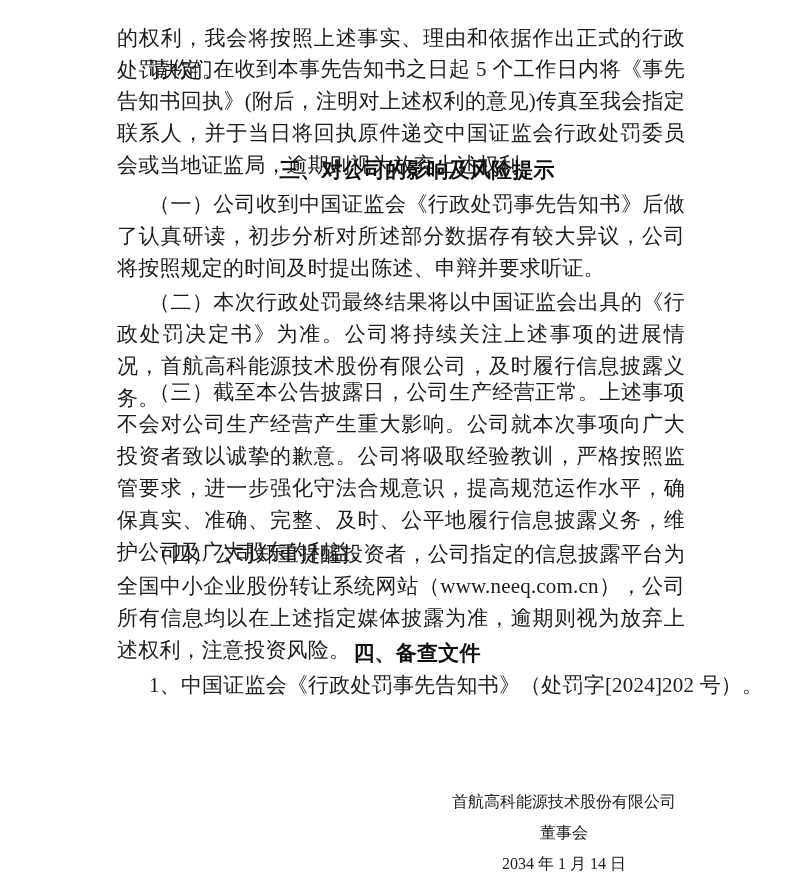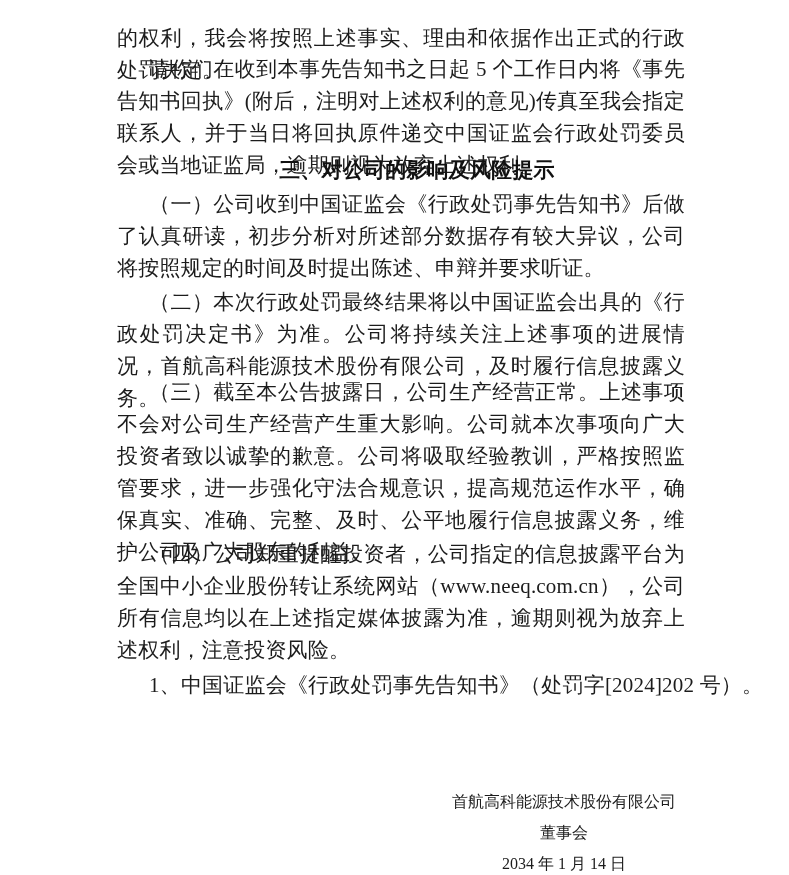--- a/index.html
+++ b/index.html
@@ -64,20 +64,21 @@
   <p class="block indent heading" style="top:150px;">三、对公司的影响及风险提示</p>
 
   <p class="block indent" style="top:184px;">（一）公司收到中国证监会《行政处罚事先告知书》后做了认真研读，初步分析对所述部分数据存有较大异议，公司将按照规定的时间及时提出陈述、申辩并要求听证。</p>
 
   <p class="block indent" style="top:282px;">（二）本次行政处罚最终结果将以中国证监会出具的《行政处罚决定书》为准。公司将持续关注上述事项的进展情况，首航高科能源技术股份有限公司，及时履行信息披露义务。</p>
 
   <p class="block indent" style="top:372px;">（三）截至本公告披露日，公司生产经营正常。上述事项不会对公司生产经营产生重大影响。公司就本次事项向广大投资者致以诚挚的歉意。公司将吸取经验教训，严格按照监管要求，进一步强化守法合规意识，提高规范运作水平，确保真实、准确、完整、及时、公平地履行信息披露义务，维护公司及广大股东的利益。</p>
 
   <p class="block indent" style="top:534px;">（四）公司郑重提醒投资者，公司指定的信息披露平台为全国中小企业股份转让系统网站（www.neeq.com.cn），公司所有信息均以在上述指定媒体披露为准，逾期则视为放弃上述权利，注意投资风险。</p>
 
+  <p class="block indent heading" style="top:633px;">四、备查文件</p>
 
   <p class="block indent single-line" style="top:665px;">1、中国证监会《行政处罚事先告知书》（处罚字[2024]202 号）。</p>
 
 
   <div class="signature">
     <div>首航高科能源技术股份有限公司</div>
     <div>董事会</div>
     <div>2034 年 1 月 14 日</div>
   </div>
 

